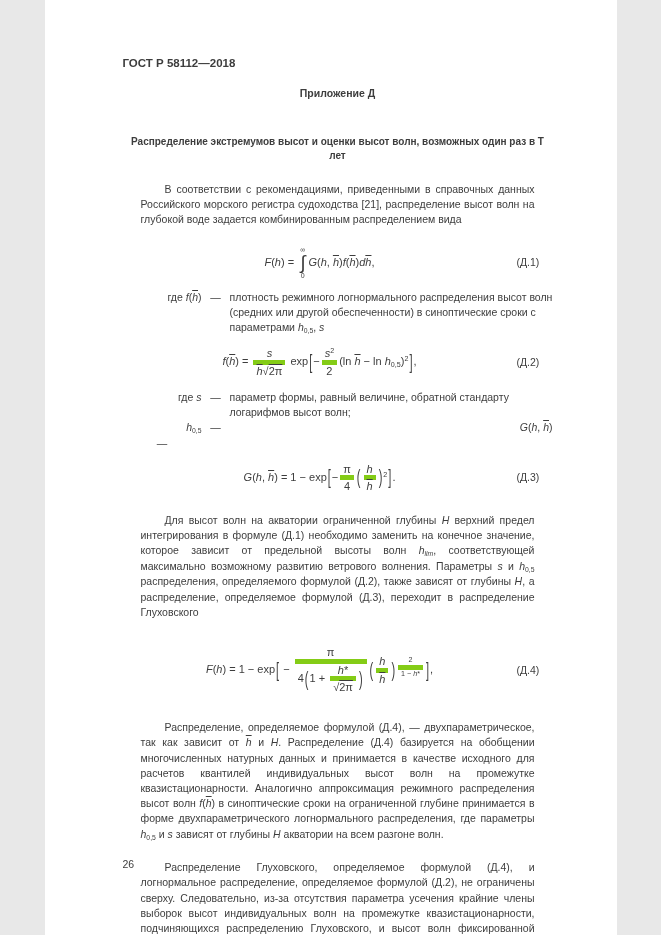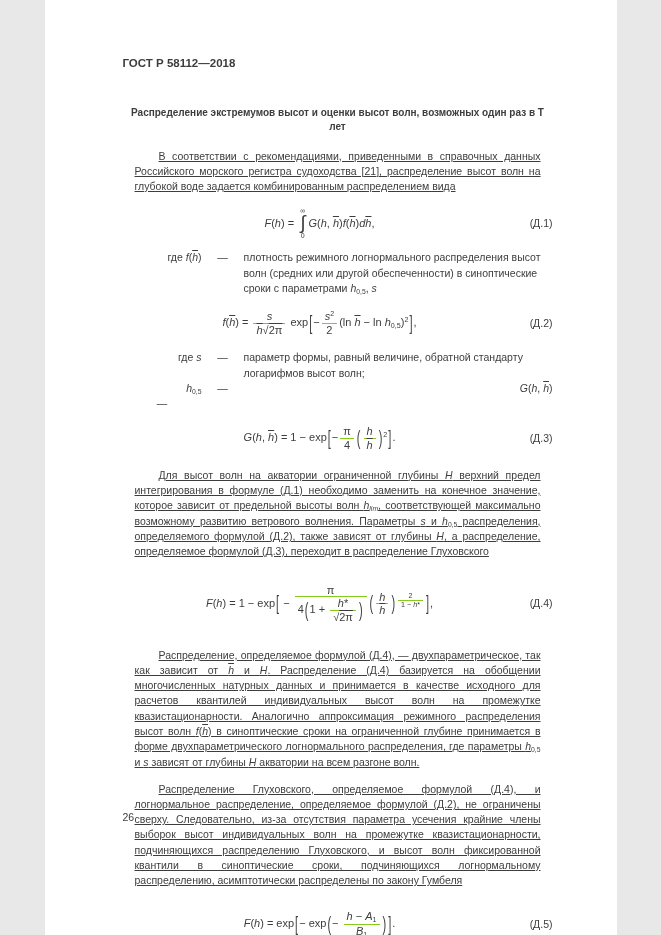--- a/index.html
+++ b/index.html
@@ -18,69 +18,70 @@
   }
   .doc-header { font-size: 11.5px; font-weight: bold; }
   .appendix { text-align: center; font-weight: bold; margin-top: 14px; }
   .appendix-note { text-align: center; font-weight: bold; }
   .section-title {
     text-align: center;
     font-weight: bold;
     font-size: 10px;
     margin: 34px 0 14px 0;
   }
-  .para { text-align: justify; text-indent: 24px; margin: 12px; text-decoration: underline; }
+  .para { text-align: justify; text-indent: 24px; margin: 18px; }
   .para + .para { margin-top: 0; }
 
   
   .formula-row {
     display: flex;
     align-items: center;
     margin: 10px 0;
     min-height: 34px;
   }
   .f-body { flex: 1; text-align: center; line-height: 1.2; font-size: 11px; }
-  .f-label { width: 36px; text-align: right; }
+  .f-label { width: 36px; }
 
   
   .where-grid {
     display: grid;
     grid-template-columns: 79px 12px 1fr;
-    column-gap: 15px;
+    column-gap: 8px;
     margin: 1px 0;
   }
   .where-term { text-align: right; white-space: nowrap; }
   .where-dash { text-align: center; }
   .where-desc { text-align: left; }
   .where-lines { margin: 2px 0; }
   .where-line2 { margin-left: 24px; }
 
   
   .sg-t { }
   .sg-i { font-style: italic; }
   .sg-bar { text-decoration: overline; }
   .sg-sup { font-size: 0.65em; vertical-align: 0.55em; }
   .sg-sub { font-size: 0.65em; vertical-align: -0.25em; }
   .sg-frac { display: inline-block; vertical-align: middle; text-align: center; padding: 0 2px; line-height: 1.15; }
   .sg-frac .num { display: block; padding: 0 3px; }
-  .sg-frac .den { display: block; border-top: 1px solid #84cc16; padding: 0 3px; }
+  .sg-frac .den { display: block; border-top: 5px solid #84cc16; padding: 0 3px; }
   .sg-big { display: inline-block; transform: scaleY(1.9); vertical-align: middle; padding: 0 1px; font-weight: 300; }
   .sg-int { display: inline-flex; flex-direction: column; align-items: center; vertical-align: middle; line-height: 1; margin: 0 3px; }
   .sg-int .lim { font-size: 7px; line-height: 1.1; }
   .sg-int .isym { font-size: 19px; line-height: 0.95; }
 
-  .page-number { position: absolute; left: 78px; top: 810px; text-align: center; }
+  .page-number { position: absolute; left: 78px; top: 857px; text-align: center; }
 </style>
 </head>
 <body>
 
 <div class="page">
 
   <div class="doc-header">ГОСТ Р 58112—2018</div>
 
+  <div class="appendix">Приложение Д</div>
 
   <div class="section-title">Распределение экстремумов высот и оценки высот волн, возможных один раз в Т лет</div>
 
   <p class="para"><span class="sg-t">В соответствии с рекомендациями, приведенными в справочных данных Российского морского регистра судоходства [21], распределение высот волн на глубокой воде задается комбинированным распределением вида</span></p>
 
   <div class="formula-row">
     <span class="f-body"><span class="sg-i">F</span><span class="sg-t">(</span><span class="sg-i">h</span><span class="sg-t">) = </span><span class="sg-int">
           <span class="lim">∞</span>
           <span class="isym">∫</span>
           <span class="lim">0</span>

